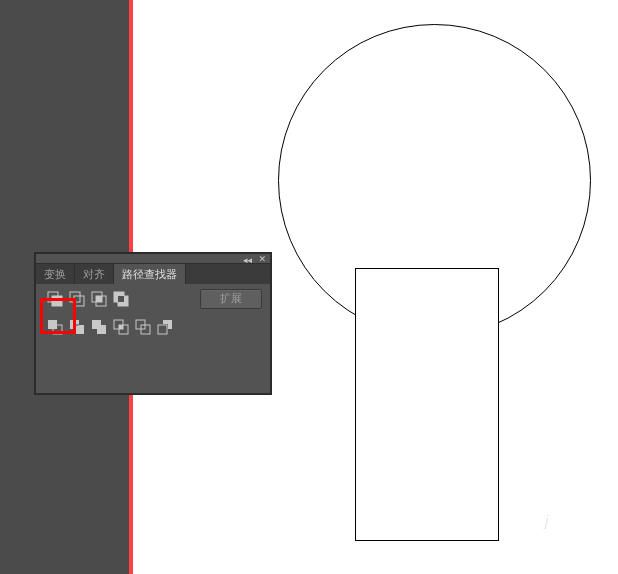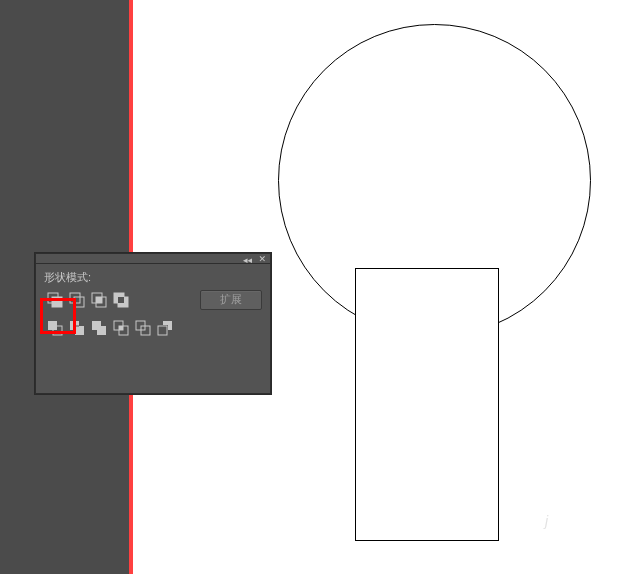--- a/index.html
+++ b/index.html
@@ -150,23 +150,27 @@
   <div class="shape-circle" style="left:145px; top:24px; width:311px; height:311px;"></div>
   <div class="shape-rect" style="left:222px; top:268px; width:142px; height:271px;"></div>
   <div class="watermark">j</div>
 </div>
 
 <div class="panel">
   <div class="panel-top">
     <span class="flyout">◂◂</span>
     <span class="close">✕</span>
   </div>
+  <div class="tabs">
+    <div class="tab">变换</div>
+    <div class="tab">对齐</div>
+    <div class="tab active">路径查找器</div>
+  </div>
 
   <div class="panel-body">
-    <div class="section-label">形状模式:</div>
     <div class="row" style="position:relative;">
 
       <div class="mode-btn">
         <svg width="16" height="16">
           <rect x="1" y="1" width="10" height="10" fill="none" stroke="#c8c8c8"></rect>
           <rect x="5" y="5" width="10" height="10" fill="#c8c8c8" stroke="#c8c8c8"></rect>
         </svg>
       </div>
 
       <div class="mode-btn">

